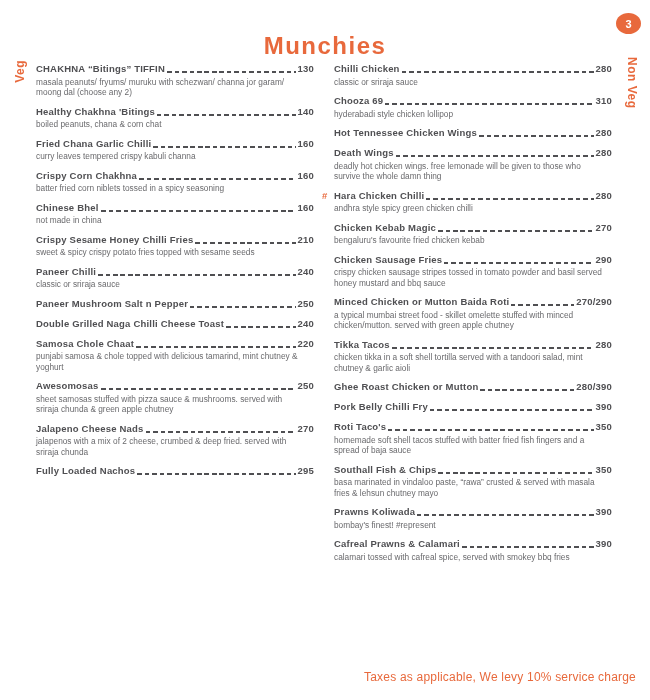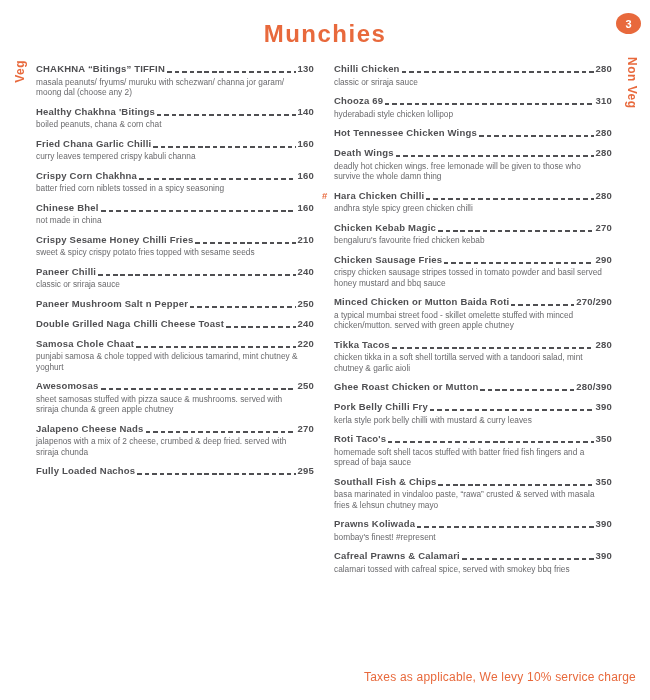--- a/index.html
+++ b/index.html
@@ -14,21 +14,21 @@
     font-family:"Liberation Sans", sans-serif;
     position:relative;
     overflow:hidden;
   }
   .page{position:absolute;inset:0;}
   .page-title{
     position:absolute;top:16px;left:0;right:0;
     text-align:center;
     font-size:24px;font-weight:800;letter-spacing:1.5px;
     color:var(--accent);
-    margin:4px;
+    margin:16px;
   }
   .page-num{
     position:absolute;top:13px;right:9px;
     width:25px;height:21px;border-radius:50%;
     background:var(--accent);
     display:flex;align-items:center;justify-content:center;
     color:#ffffff;font-size:11px;font-weight:700;
   }
   .veg-label{
     position:absolute;left:13px;top:60px;
@@ -268,21 +268,20 @@
             <span class="leader"></span>
             <span class="item-price">280/390</span>
           </div>
         </div>
         <div class="item">
           <div class="line">
             <span class="item-name">Pork Belly Chilli Fry</span>
             <span class="leader"></span>
             <span class="item-price">390</span>
           </div>
-          <div class="item-desc">kerla style pork belly chilli with mustard &amp; curry leaves</div>
         </div>
         <div class="item">
           <div class="line">
             <span class="item-name">Roti Taco's</span>
             <span class="leader"></span>
             <span class="item-price">350</span>
           </div>
           <div class="item-desc">homemade soft shell tacos stuffed with batter fried fish fingers and a spread of baja sauce</div>
         </div>
         <div class="item">

